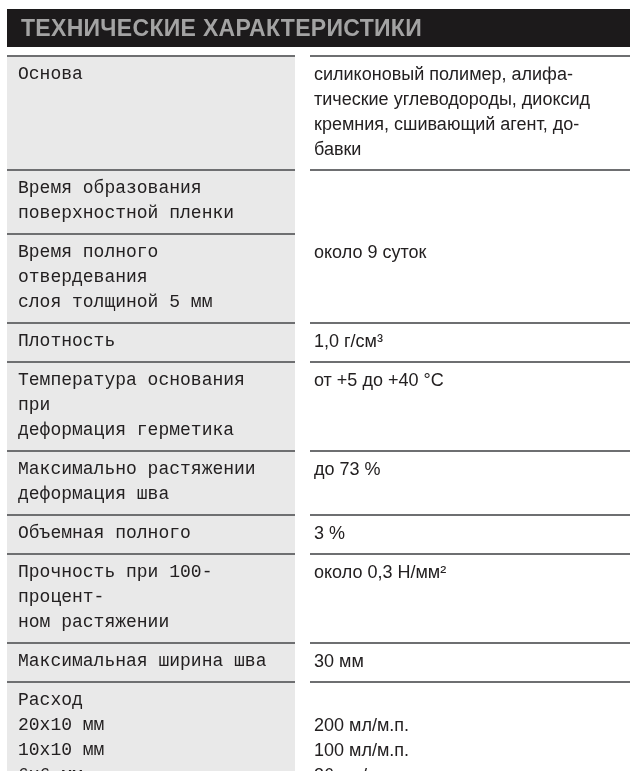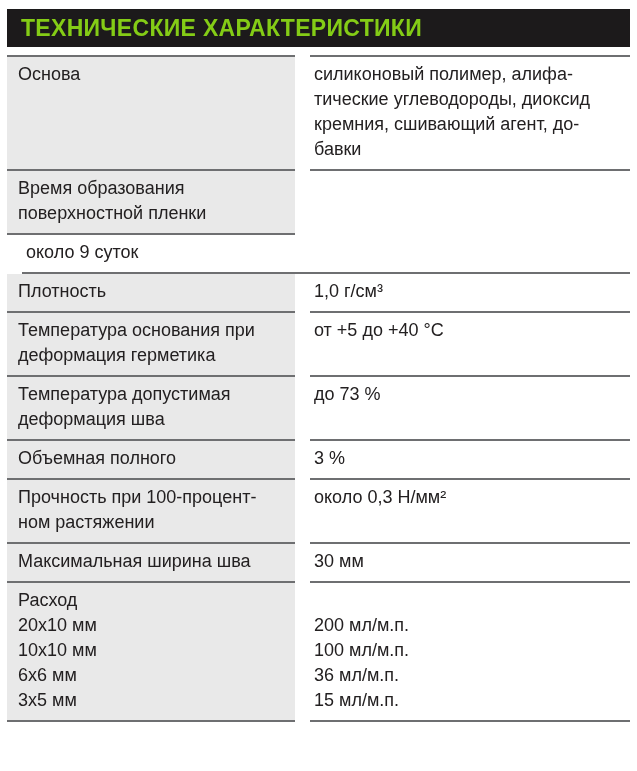--- a/index.html
+++ b/index.html
@@ -21,21 +21,21 @@
   }
   .header-bar {
     background: #1c1a1b;
     height: 38px;
     display: flex;
     align-items: center;
     padding-left: 14px;
     margin-bottom: 8px;
   }
   .header-title {
-    color: #84cc16;
+    color: #a3a3a3;
     font-weight: bold;
     font-size: 23px;
     letter-spacing: 0.3px;
     white-space: nowrap;
   }
   .spec-table {
     width: 100%;
   }
   .row {
     display: flex;
@@ -52,20 +52,21 @@
   }
   .row:first-child .cell {
     border-top: 2px solid #6e6f71;
   }
   .cell-label {
     width: 288px;
     background: #e9e9e9;
     padding-left: 11px;
     padding-right: 10px;
     flex: 0 0 auto;
+    font-family: Liberation Mono, monospace;
   }
   .gutter {
     width: 15px;
     flex: 0 0 auto;
   }
   .cell-value {
     flex: 1 1 auto;
     padding-left: 4px;
     padding-right: 4px;
   }
@@ -91,20 +92,22 @@
 бавки</div>
       </div>
 
       <div class="row">
         <div class="cell cell-label">Время образования
 поверхностной пленки</div>
         <div class="gutter"></div>
       </div>
 
       <div class="row">
+        <div class="cell cell-label">Время полного отвердевания
+слоя толщиной 5 мм</div>
         <div class="gutter"></div>
         <div class="cell cell-value">около 9 суток</div>
       </div>
 
       <div class="row">
         <div class="cell cell-label">Плотность</div>
         <div class="gutter"></div>
         <div class="cell cell-value">1,0 г/см³</div>
       </div>
 
@@ -113,21 +116,21 @@
       </div>
 
       <div class="row">
         <div class="cell cell-label">Температура основания при
 деформация герметика</div>
         <div class="gutter"></div>
         <div class="cell cell-value">от +5 до +40 °C</div>
       </div>
 
       <div class="row">
-        <div class="cell cell-label">Температура допустимая
+        <div class="cell cell-label">Максимально растяжении
 деформация шва</div>
         <div class="gutter"></div>
         <div class="cell cell-value">до 73 %</div>
       </div>
 
       <div class="row">
         <div class="cell cell-label">Объемная полного</div>
         <div class="gutter"></div>
         <div class="cell cell-value">3 %</div>
       </div>

